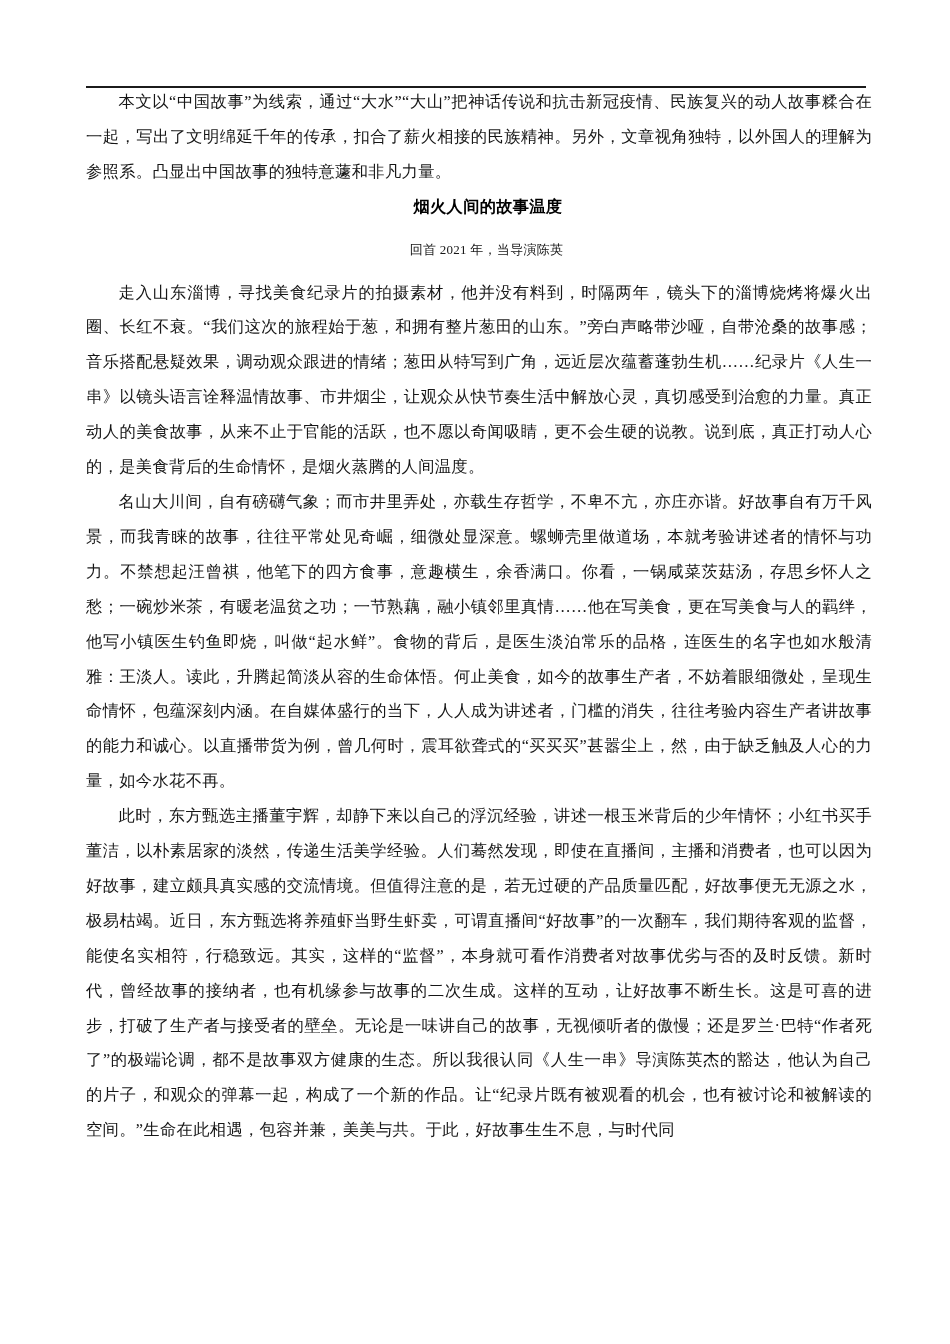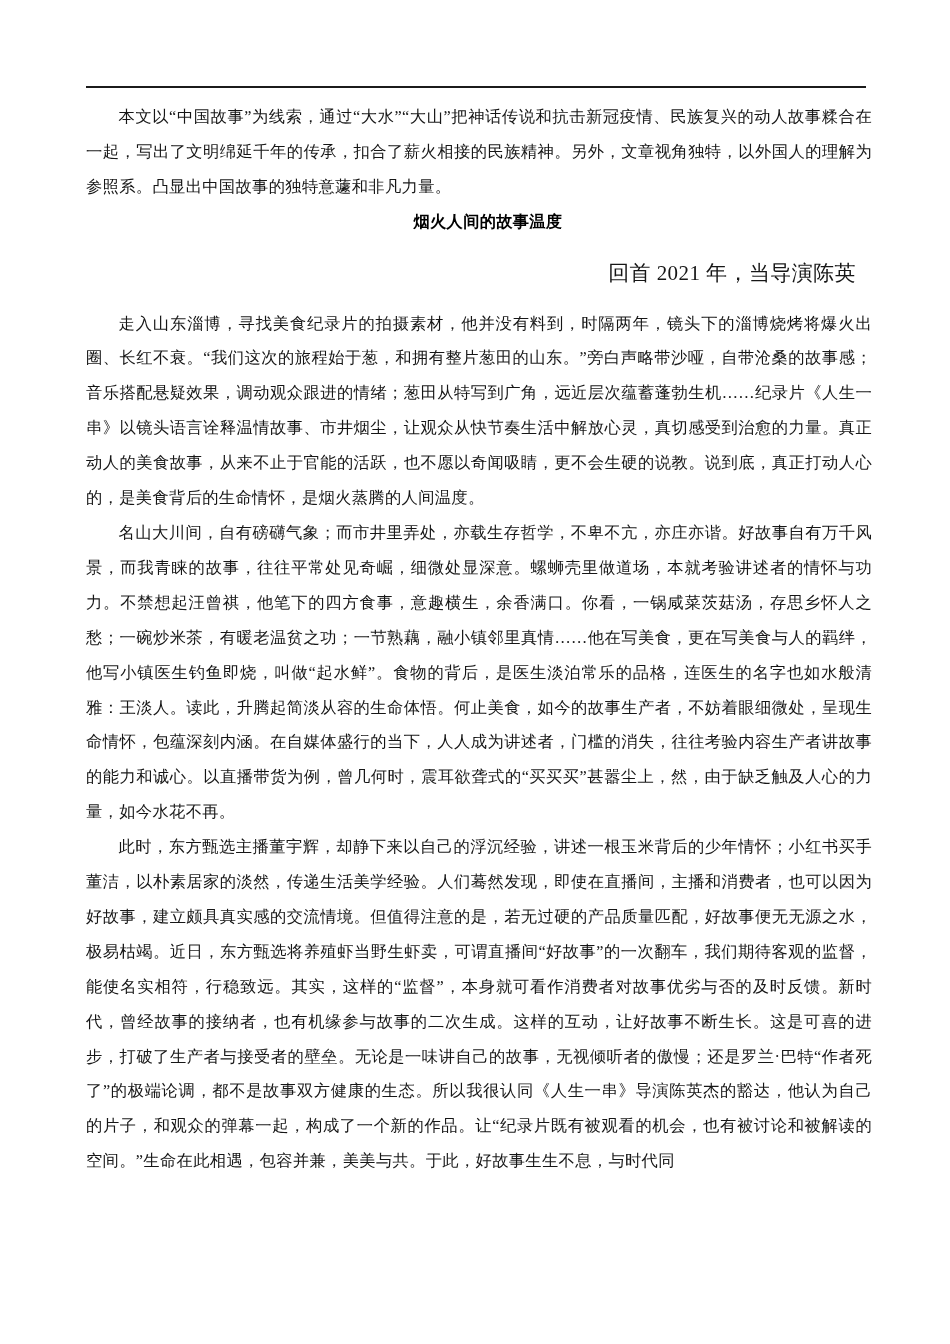--- a/index.html
+++ b/index.html
@@ -26,21 +26,21 @@
     position: absolute;
     left: 86px;
     top: 86px;
     width: 780px;
     height: 0;
     border-top: 2.2px solid #1b1b1b;
   }
   .content {
     position: absolute;
     left: 86px;
-    top: 100px;
+    top: 85px;
     width: 786px;
   }
   p.body-para {
     margin: 0;
     font-size: 16.3px;
     line-height: 34.9px;
     text-align: justify;
     text-justify: inter-ideograph;
     text-indent: 2em;
     letter-spacing: 0.02em;
@@ -52,27 +52,27 @@
     font-size: 16.2px;
     line-height: 34.9px;
     font-weight: bold;
     text-indent: 1.1em;
     letter-spacing: 0.02em;
     color: #000000;
     font-family: "DejaVu Sans", "Liberation Sans", sans-serif;
     text-align: center;
   }
   p.lead-line {
-    margin: 16px;
-    font-size: 21px;
+    margin: 8px;
+    font-size: 13px;
     line-height: 34.9px;
     text-indent: 1.15em;
     letter-spacing: 0.02em;
     color: #161616;
-    text-align: right;
+    text-align: center;
   }
 </style>
 </head>
 <body>
 
 <div class="page">
 
   <div class="header-rule"></div>
 
   <div class="content">

